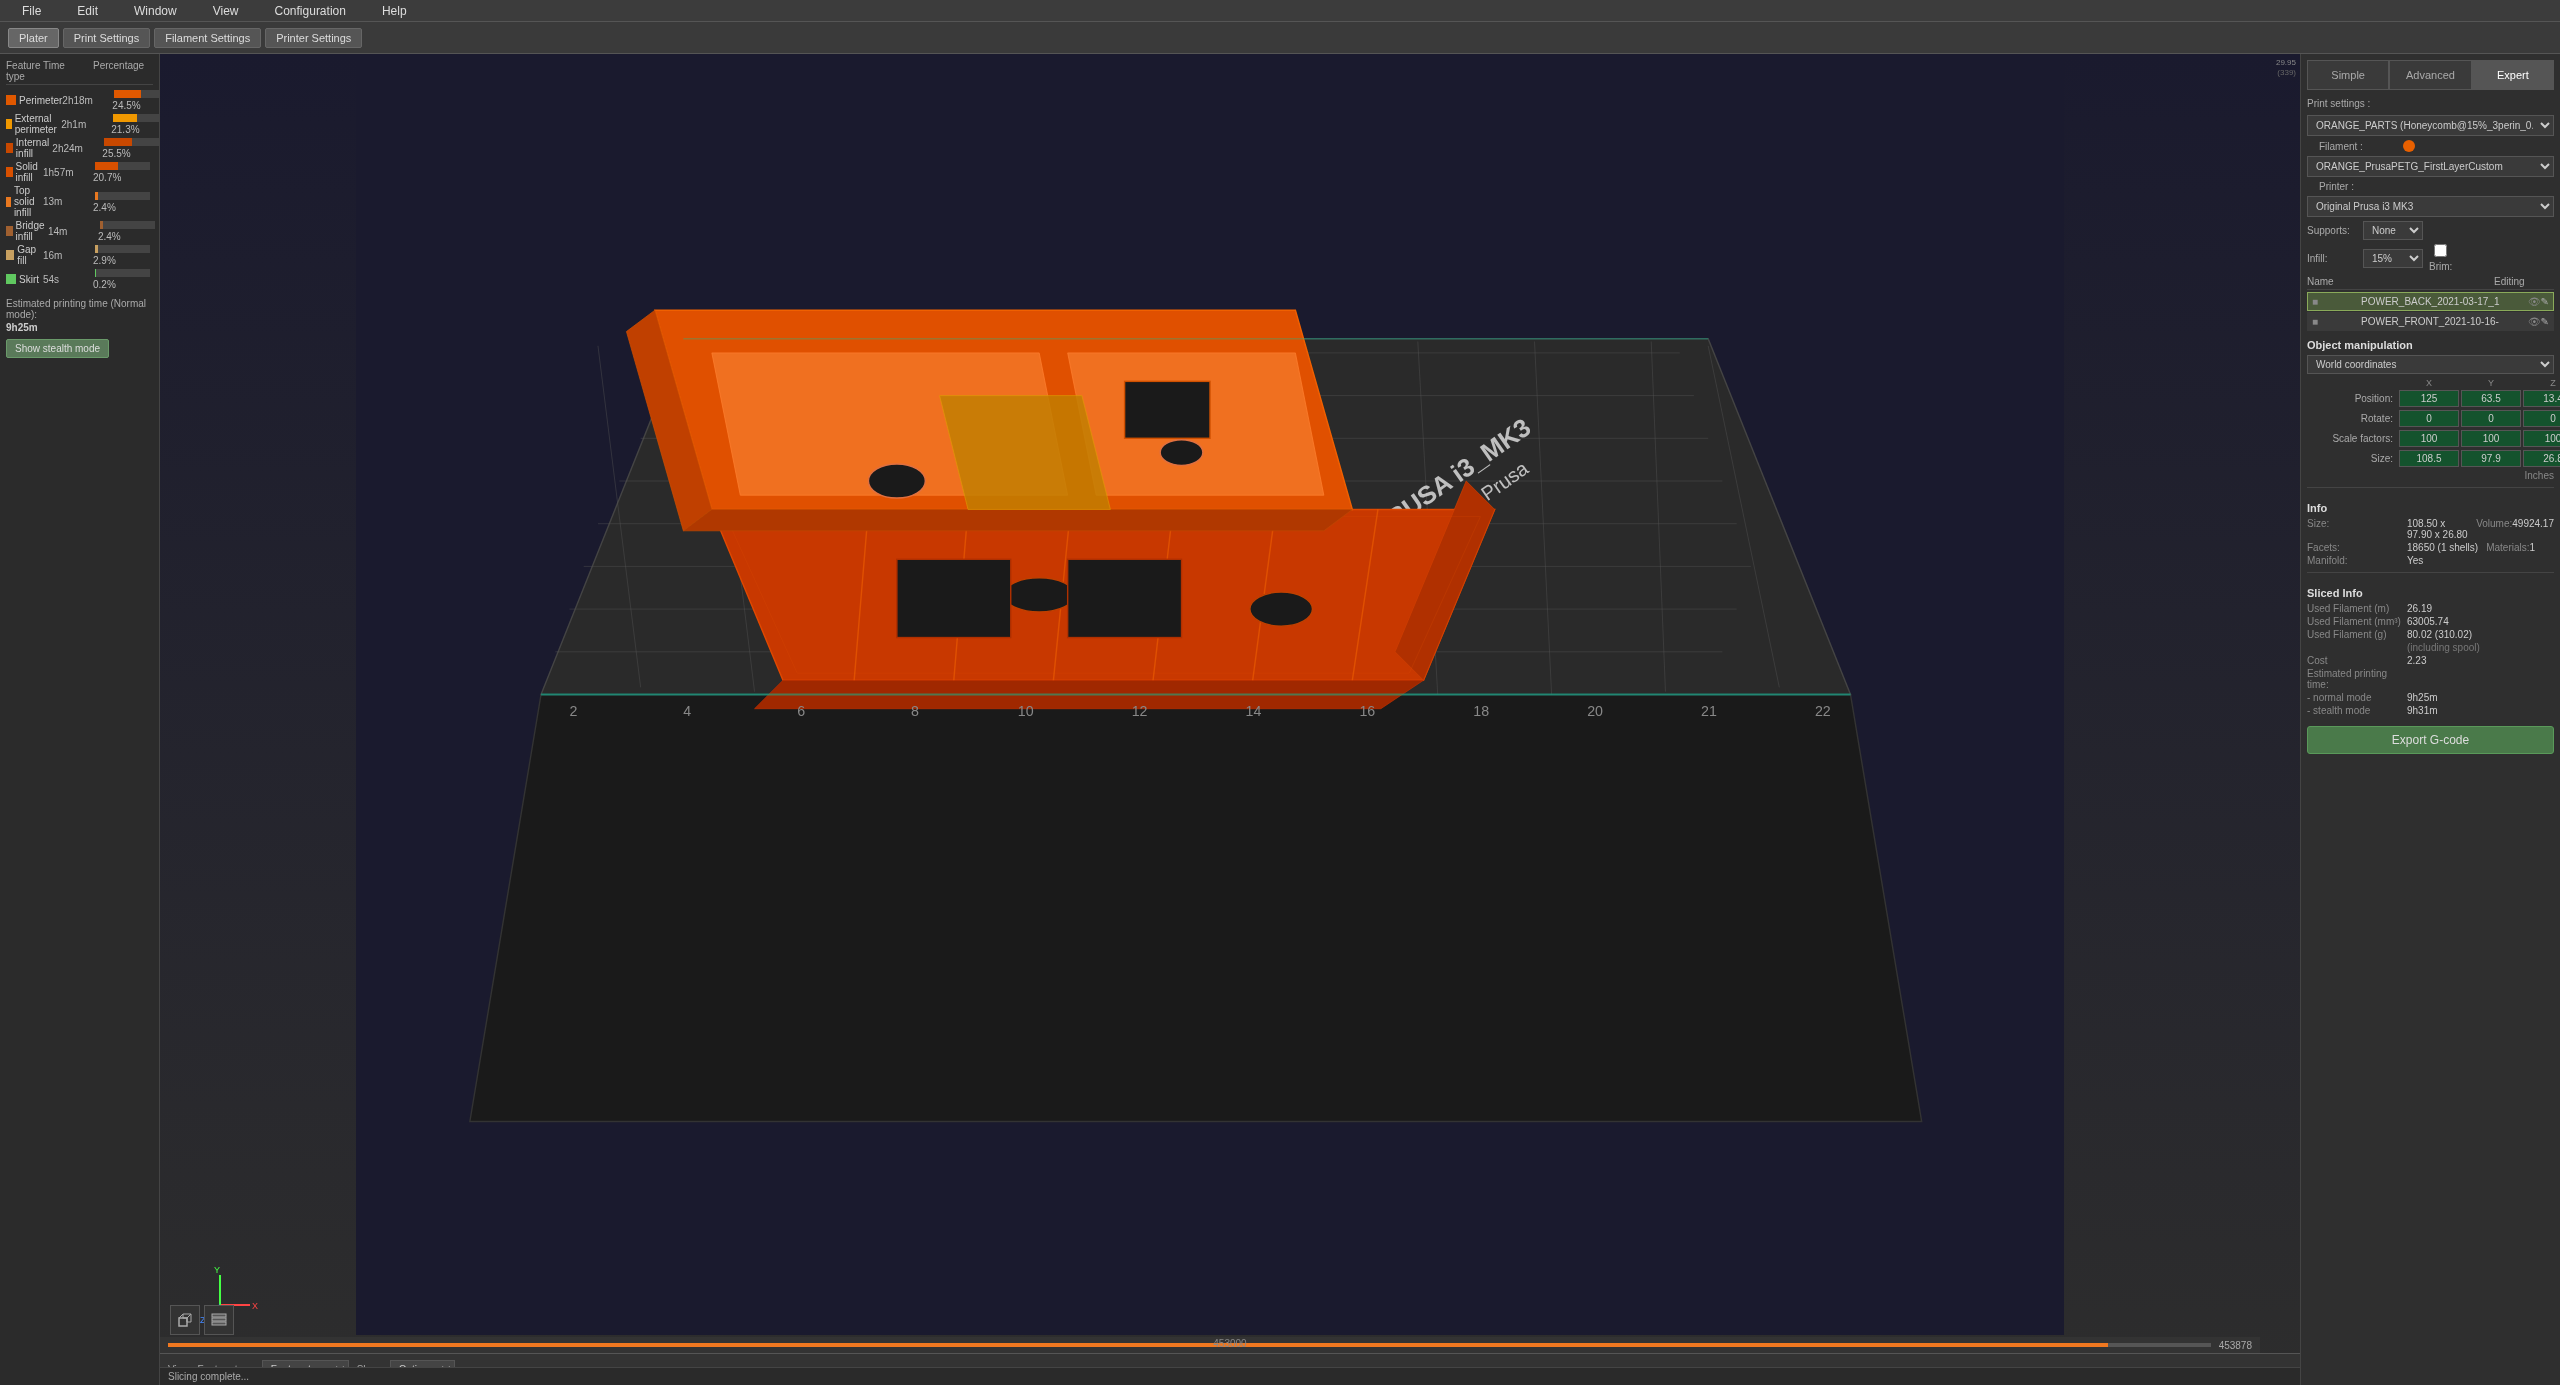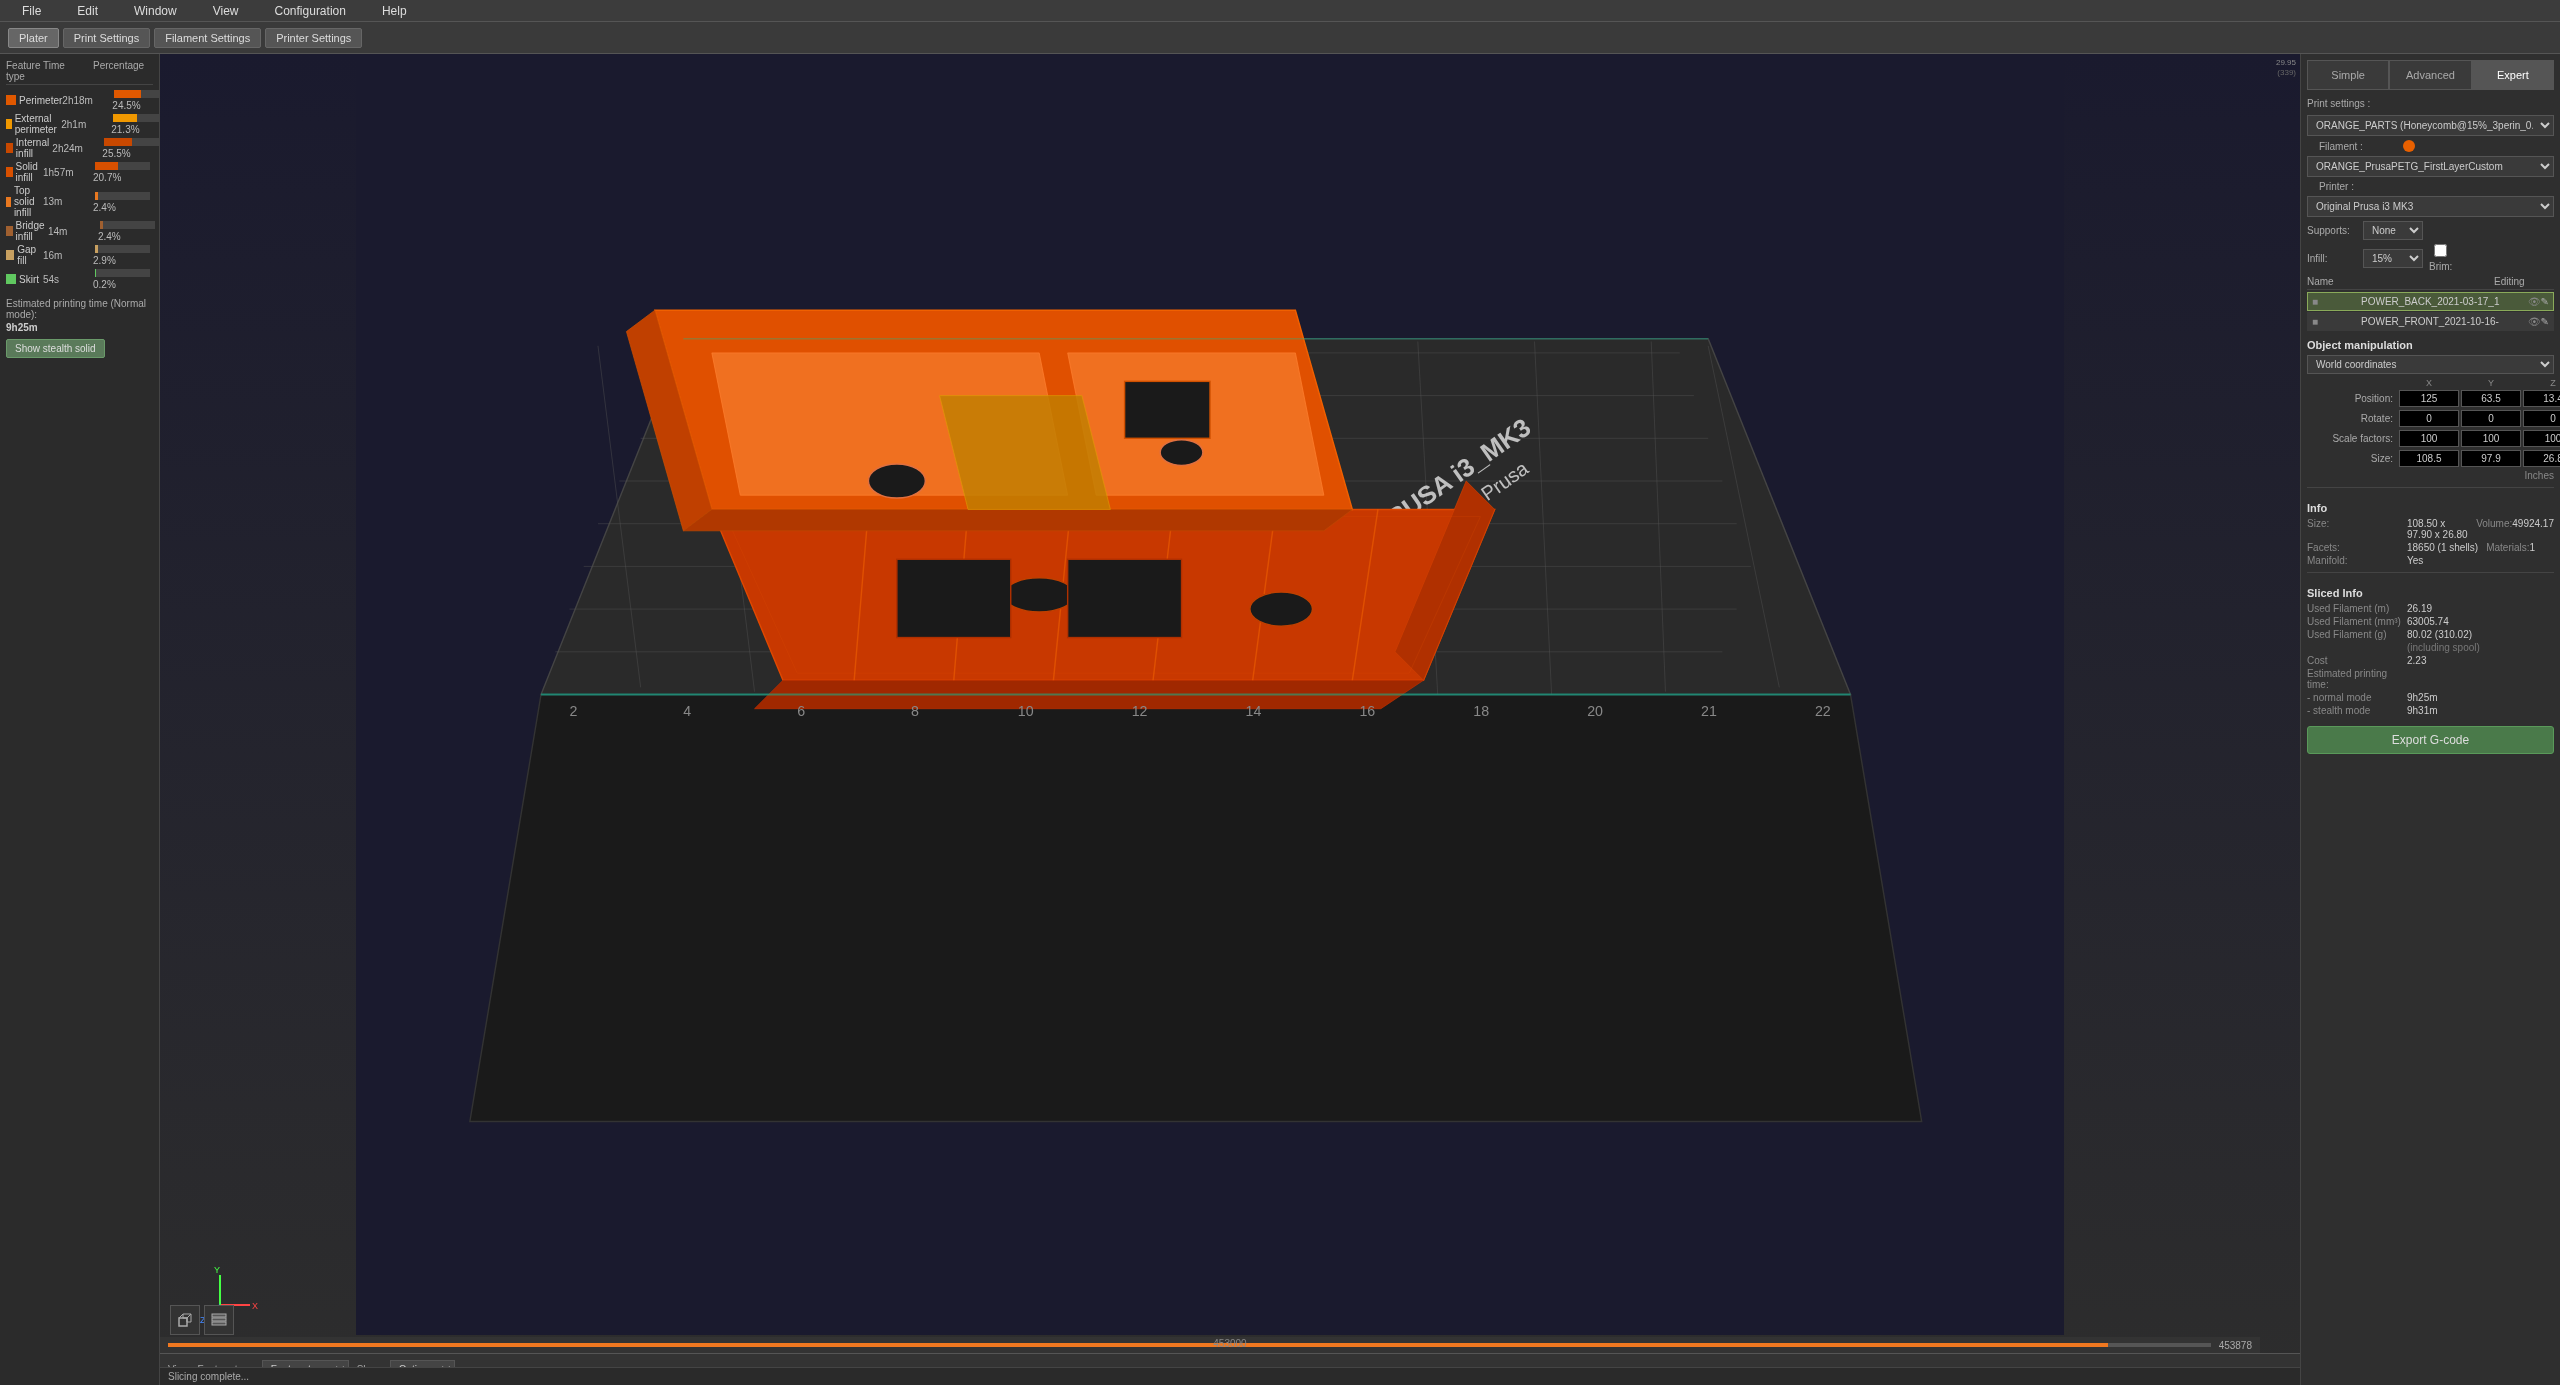--- a/index.html
+++ b/index.html
@@ -297,21 +297,21 @@
     .coord-header {
       display: grid;
       grid-template-columns: 90px 60px 60px 60px 30px;
       gap: 2px;
       font-size: 9px;
       color: #888;
       margin-bottom: 2px;
     }
 
     .coord-input {
-      background: #000000;
+      background: #14532d;
       border: 1px solid #555;
       color: #ccc;
       padding: 2px 4px;
       font-size: 10px;
       width: 100%;
       text-align: center;
     }
 
     .coord-label {
       font-size: 10px;
@@ -606,21 +606,21 @@
       0.2%
     </span>
   </div>
       </div>
 
     <div class="estimated-time">
       <div>Estimated printing time (Normal mode):</div>
       <div style="font-weight:bold;color:#ccc;margin-top:2px;">9h25m</div>
     </div>
 
-    <button class="stealth-mode-btn">Show stealth solid</button>
+    <button class="stealth-mode-btn">Show stealth mode</button>
   </div>
 
   <div id="viewport">
 
     <svg id="bed-svg" viewBox="0 0 1200 900" xmlns="http://www.w3.org/2000/svg" style="position:absolute;top:0;left:0;right:40px;bottom:50px;width:calc(100% - 40px);height:calc(100% - 50px);">
 
       <rect width="1200" height="900" fill="#1a1a2e"></rect>
 
       <polygon points="80,750 1100,750 1050,450 130,450" fill="#1a1a1a" stroke="#333" stroke-width="1"></polygon>
 

